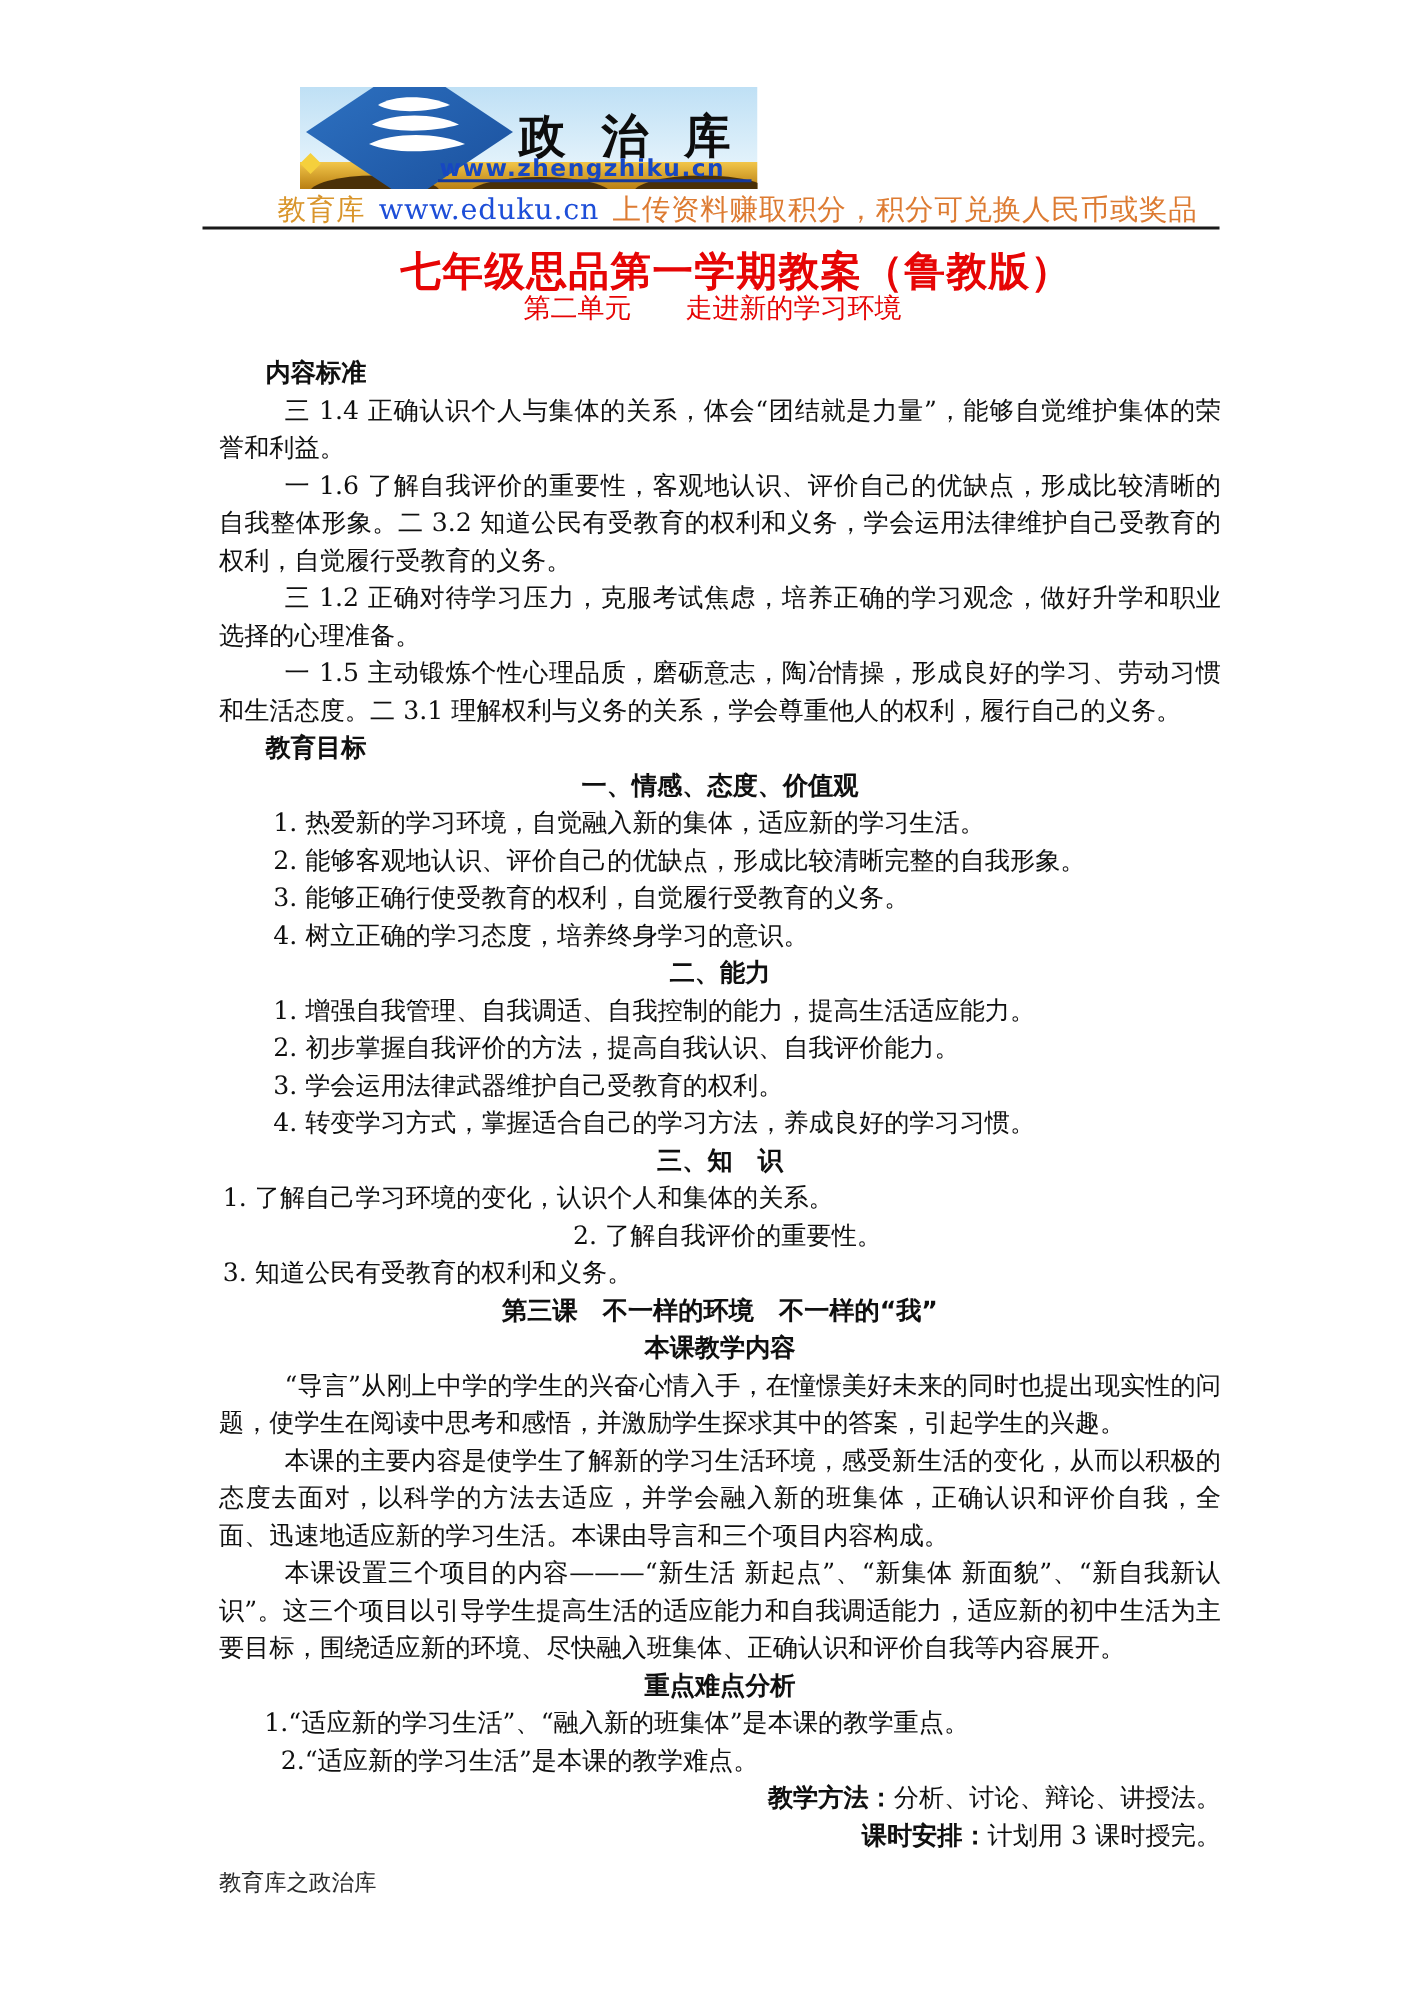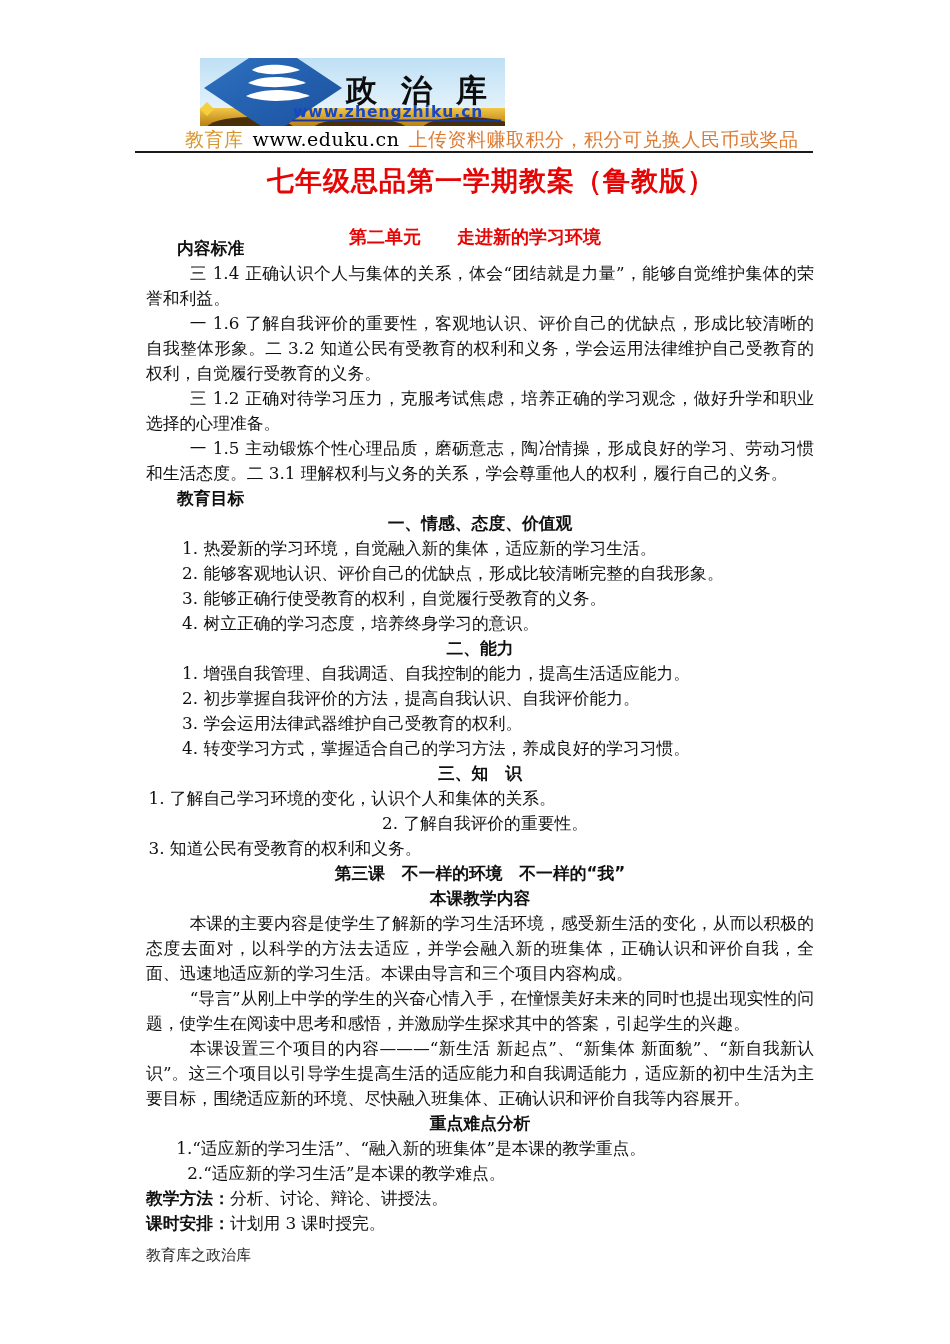--- a/index.html
+++ b/index.html
@@ -5,46 +5,46 @@
   html,body{margin:0;padding:0;background:#ffffff;}
   .page{position:relative;width:950px;height:1344px;background:#ffffff;overflow:hidden;
         font-family:"DejaVu Serif","Liberation Serif",serif;color:#101010;}
 
   
   .logo{position:absolute;left:200px;top:58px;width:305px;height:80px;cursor:pointer;}
   .site-link{position:absolute;left:508px;top:100px;font-size:16px;color:#2c3660;
              text-decoration:underline;letter-spacing:.5px;white-space:pre;cursor:pointer;}
   .promo{position:absolute;left:185px;top:127px;font-size:19px;white-space:nowrap;letter-spacing:.5px;}
   .promo .p1{color:#d9952b;margin-right:9px;}
-  .promo .p2{color:#000000;margin-right:9px;cursor:pointer;}
+  .promo .p2{color:#1d4ed8;margin-right:9px;cursor:pointer;}
   .promo .p3{color:#dd7b32;}
   .rule{position:absolute;left:135px;top:151px;width:678px;height:2px;background:#1a1a1a;}
 
   
   .doc-title{position:absolute;left:0;top:163px;width:950px;text-align:center;
              font-family:"DejaVu Sans","Liberation Sans",sans-serif;
              font-weight:bold;font-size:27px;color:#e60505;letter-spacing:1px;padding-left:16px;}
-  .unit-heading{position:absolute;left:0;top:225px;width:950px;text-align:center;
+  .unit-heading{position:absolute;left:0;top:193px;width:950px;text-align:center;
              font-family:"DejaVu Sans","Liberation Sans",sans-serif;
-             font-weight:bold;font-size:18px;color:#e60505;}
+             font-weight:normal;font-size:18px;color:#e60505;}
 
   
   .doc-body{position:absolute;left:146px;top:236px;width:668px;
             font-size:16.8px;line-height:25px;text-align:justify;}
   .doc-body > div{margin:0;}
   .h-indent{font-family:"DejaVu Sans","Liberation Sans",sans-serif;font-weight:bold;text-indent:1.85em;text-align:left;}
   .h-flush{font-family:"DejaVu Sans","Liberation Sans",sans-serif;font-weight:bold;text-align:center;}
   .h-center{font-family:"DejaVu Sans","Liberation Sans",sans-serif;font-weight:bold;text-align:center;}
   .para{text-indent:2.6em;}
   .li{text-indent:2.15em;text-align:left;}
   .li-a{text-indent:0.15em;text-align:left;}
   .li-b{text-indent:0.6em;text-align:center;}
   .li-r{text-indent:1.8em;text-align:left;}
   .li-c{text-indent:2.45em;text-align:left;}
-  .para-labeled{text-align:left;}
+  .para-labeled{text-align:right;}
   .plabel{font-family:"DejaVu Sans","Liberation Sans",sans-serif;font-weight:bold;}
 
   
   .footer{position:absolute;left:146px;top:1246px;font-size:15px;color:#2a2a2a;}
 </style>
 </head>
 <body>
 
 <div class="page">
 
@@ -104,22 +104,22 @@
       <div class="li">1. 增强自我管理、自我调适、自我控制的能力，提高生活适应能力。</div>
       <div class="li">2. 初步掌握自我评价的方法，提高自我认识、自我评价能力。</div>
       <div class="li">3. 学会运用法律武器维护自己受教育的权利。</div>
       <div class="li">4. 转变学习方式，掌握适合自己的学习方法，养成良好的学习习惯。</div>
       <div class="h-flush">三、知　识</div>
       <div class="li-a">1. 了解自己学习环境的变化，认识个人和集体的关系。</div>
       <div class="li-b">2. 了解自我评价的重要性。</div>
       <div class="li-a">3. 知道公民有受教育的权利和义务。</div>
       <div class="h-center">第三课　不一样的环境　不一样的“我”</div>
       <div class="h-flush">本课教学内容</div>
+      <div class="para">“导言”从刚上中学的学生的兴奋心情入手，在憧憬美好未来的同时也提出现实性的问题，使学生在阅读中思考和感悟，并激励学生探求其中的答案，引起学生的兴趣。</div>
       <div class="para">本课的主要内容是使学生了解新的学习生活环境，感受新生活的变化，从而以积极的态度去面对，以科学的方法去适应，并学会融入新的班集体，正确认识和评价自我，全面、迅速地适应新的学习生活。本课由导言和三个项目内容构成。</div>
-      <div class="para">“导言”从刚上中学的学生的兴奋心情入手，在憧憬美好未来的同时也提出现实性的问题，使学生在阅读中思考和感悟，并激励学生探求其中的答案，引起学生的兴趣。</div>
       <div class="para">本课设置三个项目的内容———“新生活 新起点”、“新集体 新面貌”、“新自我新认识”。这三个项目以引导学生提高生活的适应能力和自我调适能力，适应新的初中生活为主要目标，围绕适应新的环境、尽快融入班集体、正确认识和评价自我等内容展开。</div>
       <div class="h-flush">重点难点分析</div>
       <div class="li-r">1.“适应新的学习生活”、“融入新的班集体”是本课的教学重点。</div>
       <div class="li-c">2.“适应新的学习生活”是本课的教学难点。</div>
       <div class="para-labeled"><span class="plabel">教学方法：</span>分析、讨论、辩论、讲授法。</div>
       <div class="para-labeled"><span class="plabel">课时安排：</span>计划用 3 课时授完。</div>
     </div>
 
   <div class="footer">教育库之政治库</div>
 

